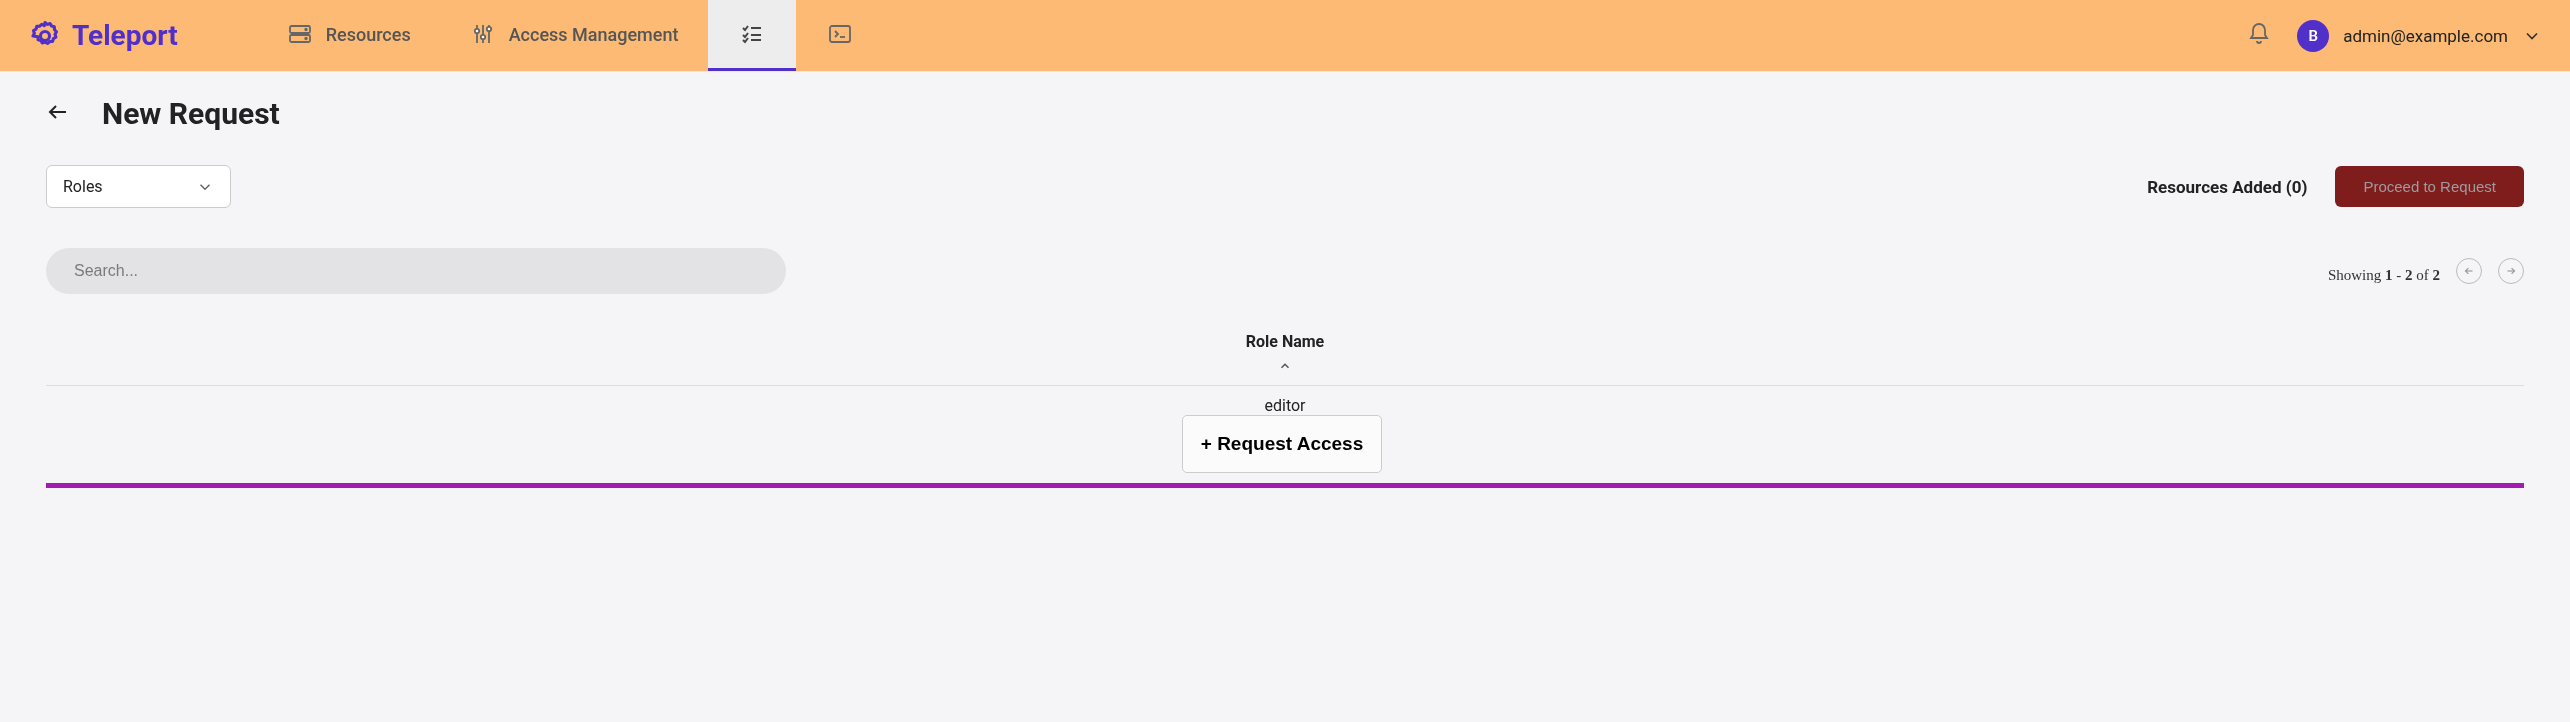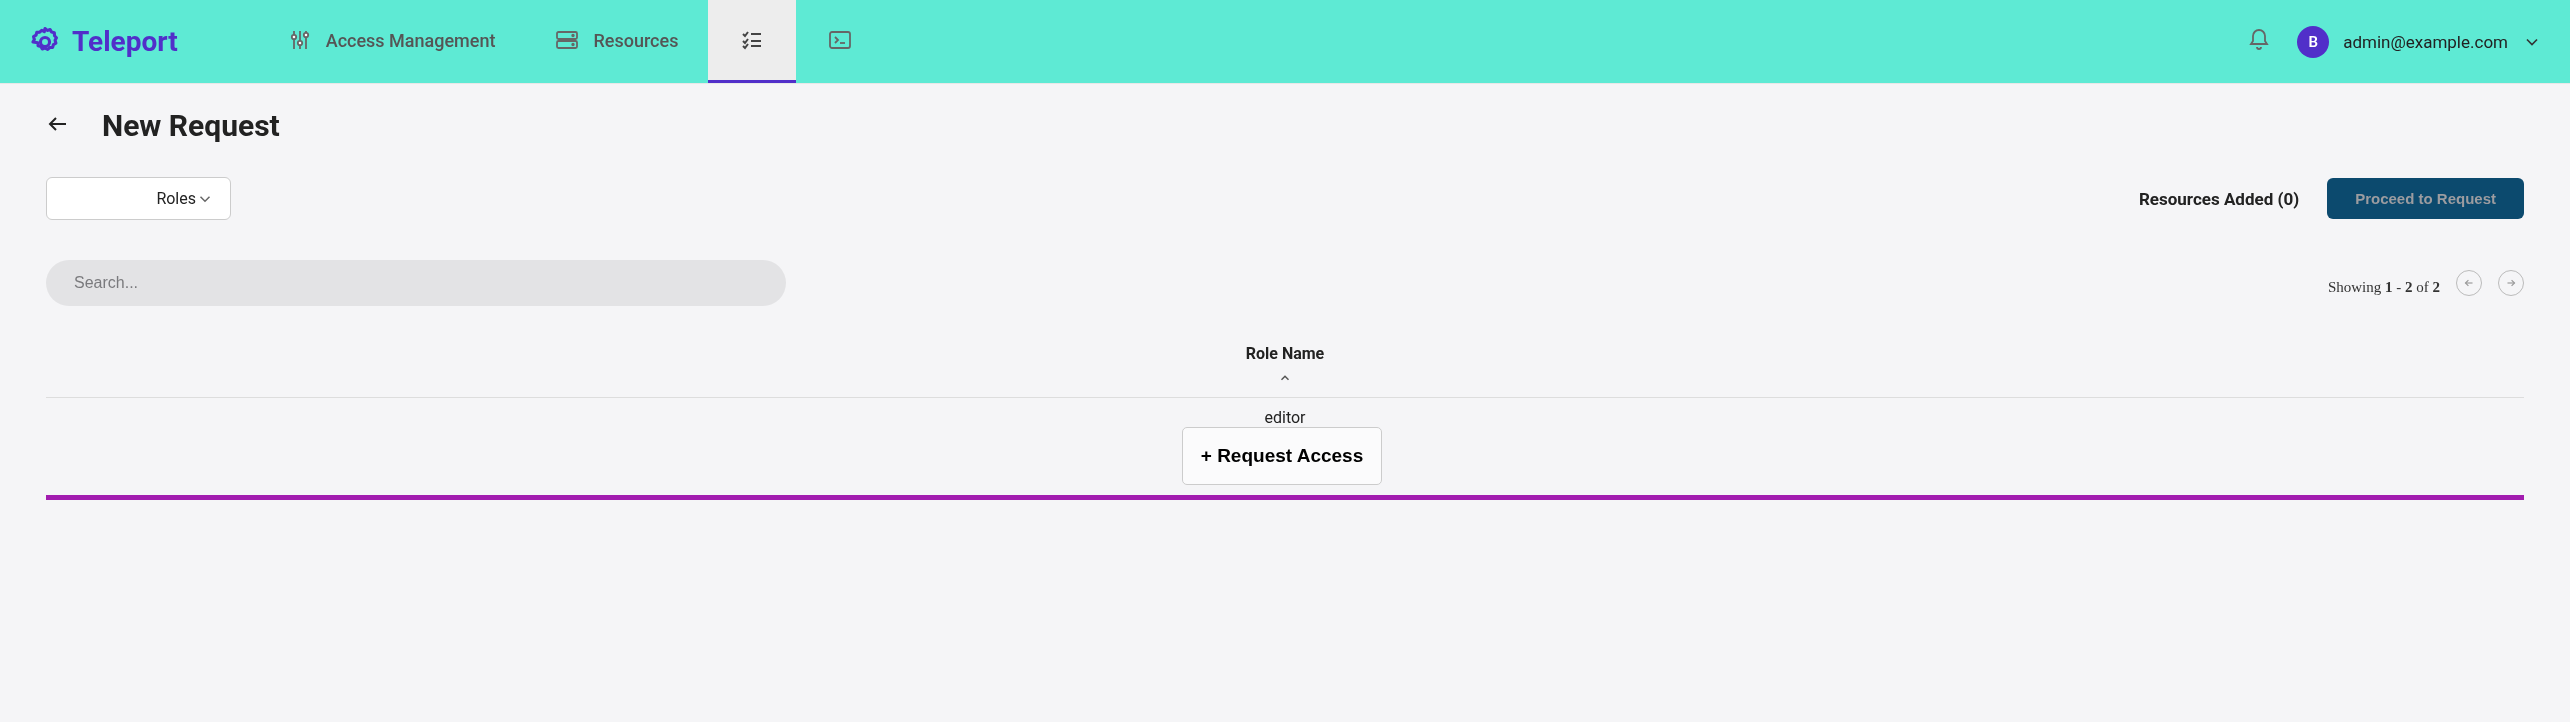--- a/index.html
+++ b/index.html
@@ -9,23 +9,23 @@
     }
     body {
       font-family: -apple-system, BlinkMacSystemFont, "Segoe UI", Roboto, Helvetica, Arial, sans-serif;
       background: #f5f5f7;
       color: #222;
       font-size: 15px;
     }
     .topbar {
       display: flex;
       align-items: center;
-      height: 84px;
+      height: 72px;
       border-bottom: 1px solid #e8e8e8;
-      background: #5eead4;
+      background: #fdba74;
       padding: 0 28px;
     }
     .logo {
       display: flex;
       align-items: center;
       gap: 10px;
       color: #512fc9;
       font-weight: 700;
       font-size: 28px;
       margin-right: 80px;
@@ -96,43 +96,43 @@
     }
 
     .controls-row {
       display: flex;
       align-items: center;
       margin-bottom: 40px;
     }
     .dropdown {
       display: flex;
       align-items: center;
-      justify-content: flex-end;
+      justify-content: space-between;
       border: 1px solid #ccc;
       background: #fff;
       border-radius: 6px;
       padding: 11px 16px;
       width: 185px;
       cursor: pointer;
       font-size: 16px;
     }
     .resources-added {
       font-size: 17px;
       font-weight: 700;
       margin-left: auto;
       margin-right: 28px;
     }
     .proceed-btn {
-      background: #0c4a6e;
+      background: #7f1d1d;
       color: #9c9ca0;
       border: none;
       border-radius: 6px;
       padding: 12px 28px;
       font-size: 15px;
-      font-weight: 700;
+      font-weight: 400;
       cursor: not-allowed;
     }
 
     .search-row {
       display: flex;
       align-items: center;
       margin-bottom: 26px;
     }
     .search-input {
       background: #e3e3e5;
@@ -205,37 +205,37 @@
     <svg width="34" height="34" viewBox="0 0 24 24" fill="none" stroke="#512fc9" stroke-width="2.2">
       <circle cx="12" cy="12" r="3.2"></circle>
       <path d="M12 2.5l1.6 1.3 2-.6 1 1.8 2 .5.1 2.1 1.4 1.4-1 1.8.6 2-1.8 1-.5 2-2.1.1-1.4 1.4-1.8-1-2 .6-1-1.8-2-.5-.1-2.1L3.5 12l1-1.8-.6-2 1.8-1 .5-2 2.1-.1L9.7 3.7l1.8 1z" stroke-linejoin="round"></path>
     </svg>
     <span>Teleport</span>
   </div>
 
   <div class="nav">
     <div class="nav-item">
       <svg width="24" height="24" viewBox="0 0 24 24" fill="none" stroke="#666" stroke-width="1.8">
+        <rect x="2" y="4" width="20" height="7" rx="1.5"></rect>
+        <rect x="2" y="13" width="20" height="7" rx="1.5"></rect>
+        <circle cx="18" cy="7.5" r="0.8" fill="#666"></circle>
+        <circle cx="18" cy="16.5" r="0.8" fill="#666"></circle>
+      </svg>
+      <span>Resources</span>
+    </div>
+    <div class="nav-item">
+      <svg width="24" height="24" viewBox="0 0 24 24" fill="none" stroke="#666" stroke-width="1.8">
         <line x1="6" y1="3" x2="6" y2="21"></line>
         <circle cx="6" cy="9" r="2.2" fill="#fbfbfc"></circle>
         <line x1="12" y1="3" x2="12" y2="21"></line>
         <circle cx="12" cy="15" r="2.2" fill="#fbfbfc"></circle>
         <line x1="18" y1="3" x2="18" y2="21"></line>
         <circle cx="18" cy="7" r="2.2" fill="#fbfbfc"></circle>
       </svg>
       <span>Access Management</span>
-    </div>
-    <div class="nav-item">
-      <svg width="24" height="24" viewBox="0 0 24 24" fill="none" stroke="#666" stroke-width="1.8">
-        <rect x="2" y="4" width="20" height="7" rx="1.5"></rect>
-        <rect x="2" y="13" width="20" height="7" rx="1.5"></rect>
-        <circle cx="18" cy="7.5" r="0.8" fill="#666"></circle>
-        <circle cx="18" cy="16.5" r="0.8" fill="#666"></circle>
-      </svg>
-      <span>Resources</span>
     </div>
     <div class="nav-item icon-only active">
       <svg width="24" height="24" viewBox="0 0 24 24" fill="none" stroke="#444" stroke-width="2">
         <polyline points="3,6 5,8 8,4"></polyline>
         <line x1="11" y1="6" x2="21" y2="6"></line>
         <polyline points="3,13 5,15 8,11"></polyline>
         <line x1="11" y1="13" x2="21" y2="13"></line>
         <polyline points="3,20 5,22 8,18" transform="translate(0,-2)"></polyline>
         <line x1="11" y1="20" x2="21" y2="20" transform="translate(0,-2)"></line>
       </svg>

